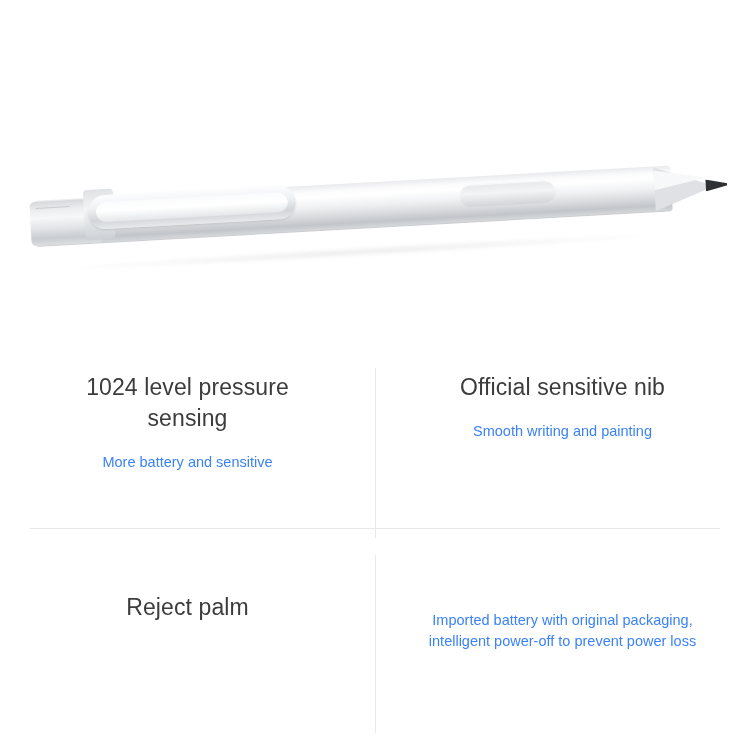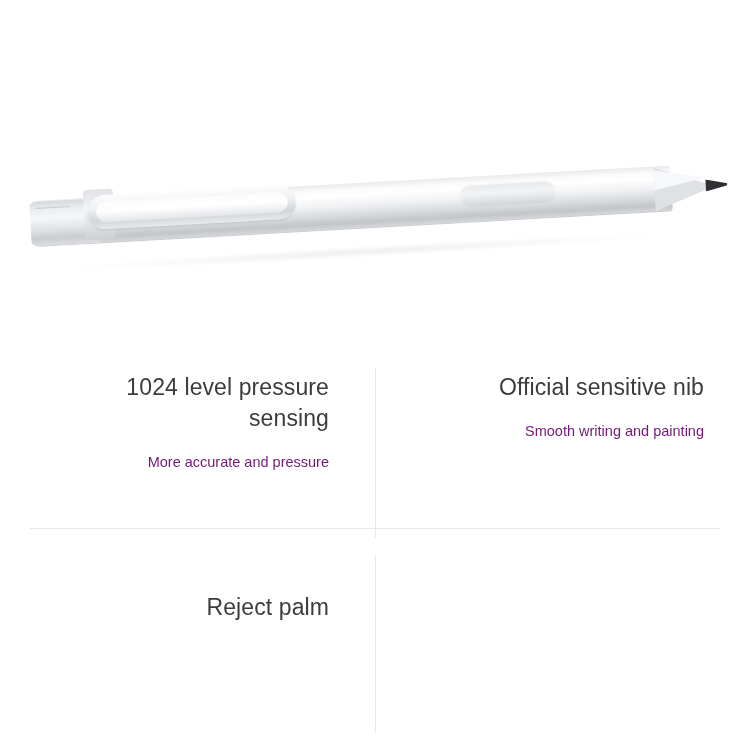--- a/index.html
+++ b/index.html
@@ -189,39 +189,39 @@
     width: 750px;
     height: 400px;
     display: grid;
     grid-template-columns: 1fr 1fr;
     grid-template-rows: 1fr 1fr;
   }
   .cell {
     position: relative;
     padding: 26px 46px 0 46px;
     box-sizing: border-box;
-    text-align: right;
+    text-align: center;
   }
   .cell-tl { padding-top: 22px; }
   .cell-tr { padding-top: 22px; }
   .cell-bl { padding-top: 42px; }
   .cell-br { padding-top: 42px; }
 
   .f-title {
     font-size: 23px;
     line-height: 31px;
     color: #3c3c3c;
     font-weight: 400;
     letter-spacing: 0.1px;
   }
   .f-sub {
     margin-top: 18px;
     font-size: 14.5px;
     line-height: 21px;
-    color: #701a75;
+    color: #3b82f6;
     font-weight: 400;
   }
 
   
   .v-divider {
     position: absolute;
     left: 375px;
     top: 18px;
     width: 1px;
     height: 170px;
@@ -263,33 +263,34 @@
       <div class="pen-cone-hi"></div>
       <div class="pen-nib"></div>
     </div>
   </div>
 
   <div class="features">
     <div class="grid">
 
       <div class="cell cell-tl">
         <div class="f-title">1024 level pressure sensing</div>
-        <div class="f-sub">More accurate and pressure</div>
+        <div class="f-sub">More battery and sensitive</div>
       </div>
 
       <div class="cell cell-tr">
         <div class="f-title">Official sensitive nib</div>
         <div class="f-sub">Smooth writing and painting</div>
       </div>
 
       <div class="cell cell-bl">
         <div class="f-title">Reject palm</div>
       </div>
 
       <div class="cell cell-br">
+        <div class="f-sub">Imported battery with original packaging, intelligent power-off to prevent power loss</div>
       </div>
 
       <div class="v-divider"></div>
       <div class="v-divider-2"></div>
       <div class="h-divider"></div>
     </div>
   </div>
 
 </div>
 

